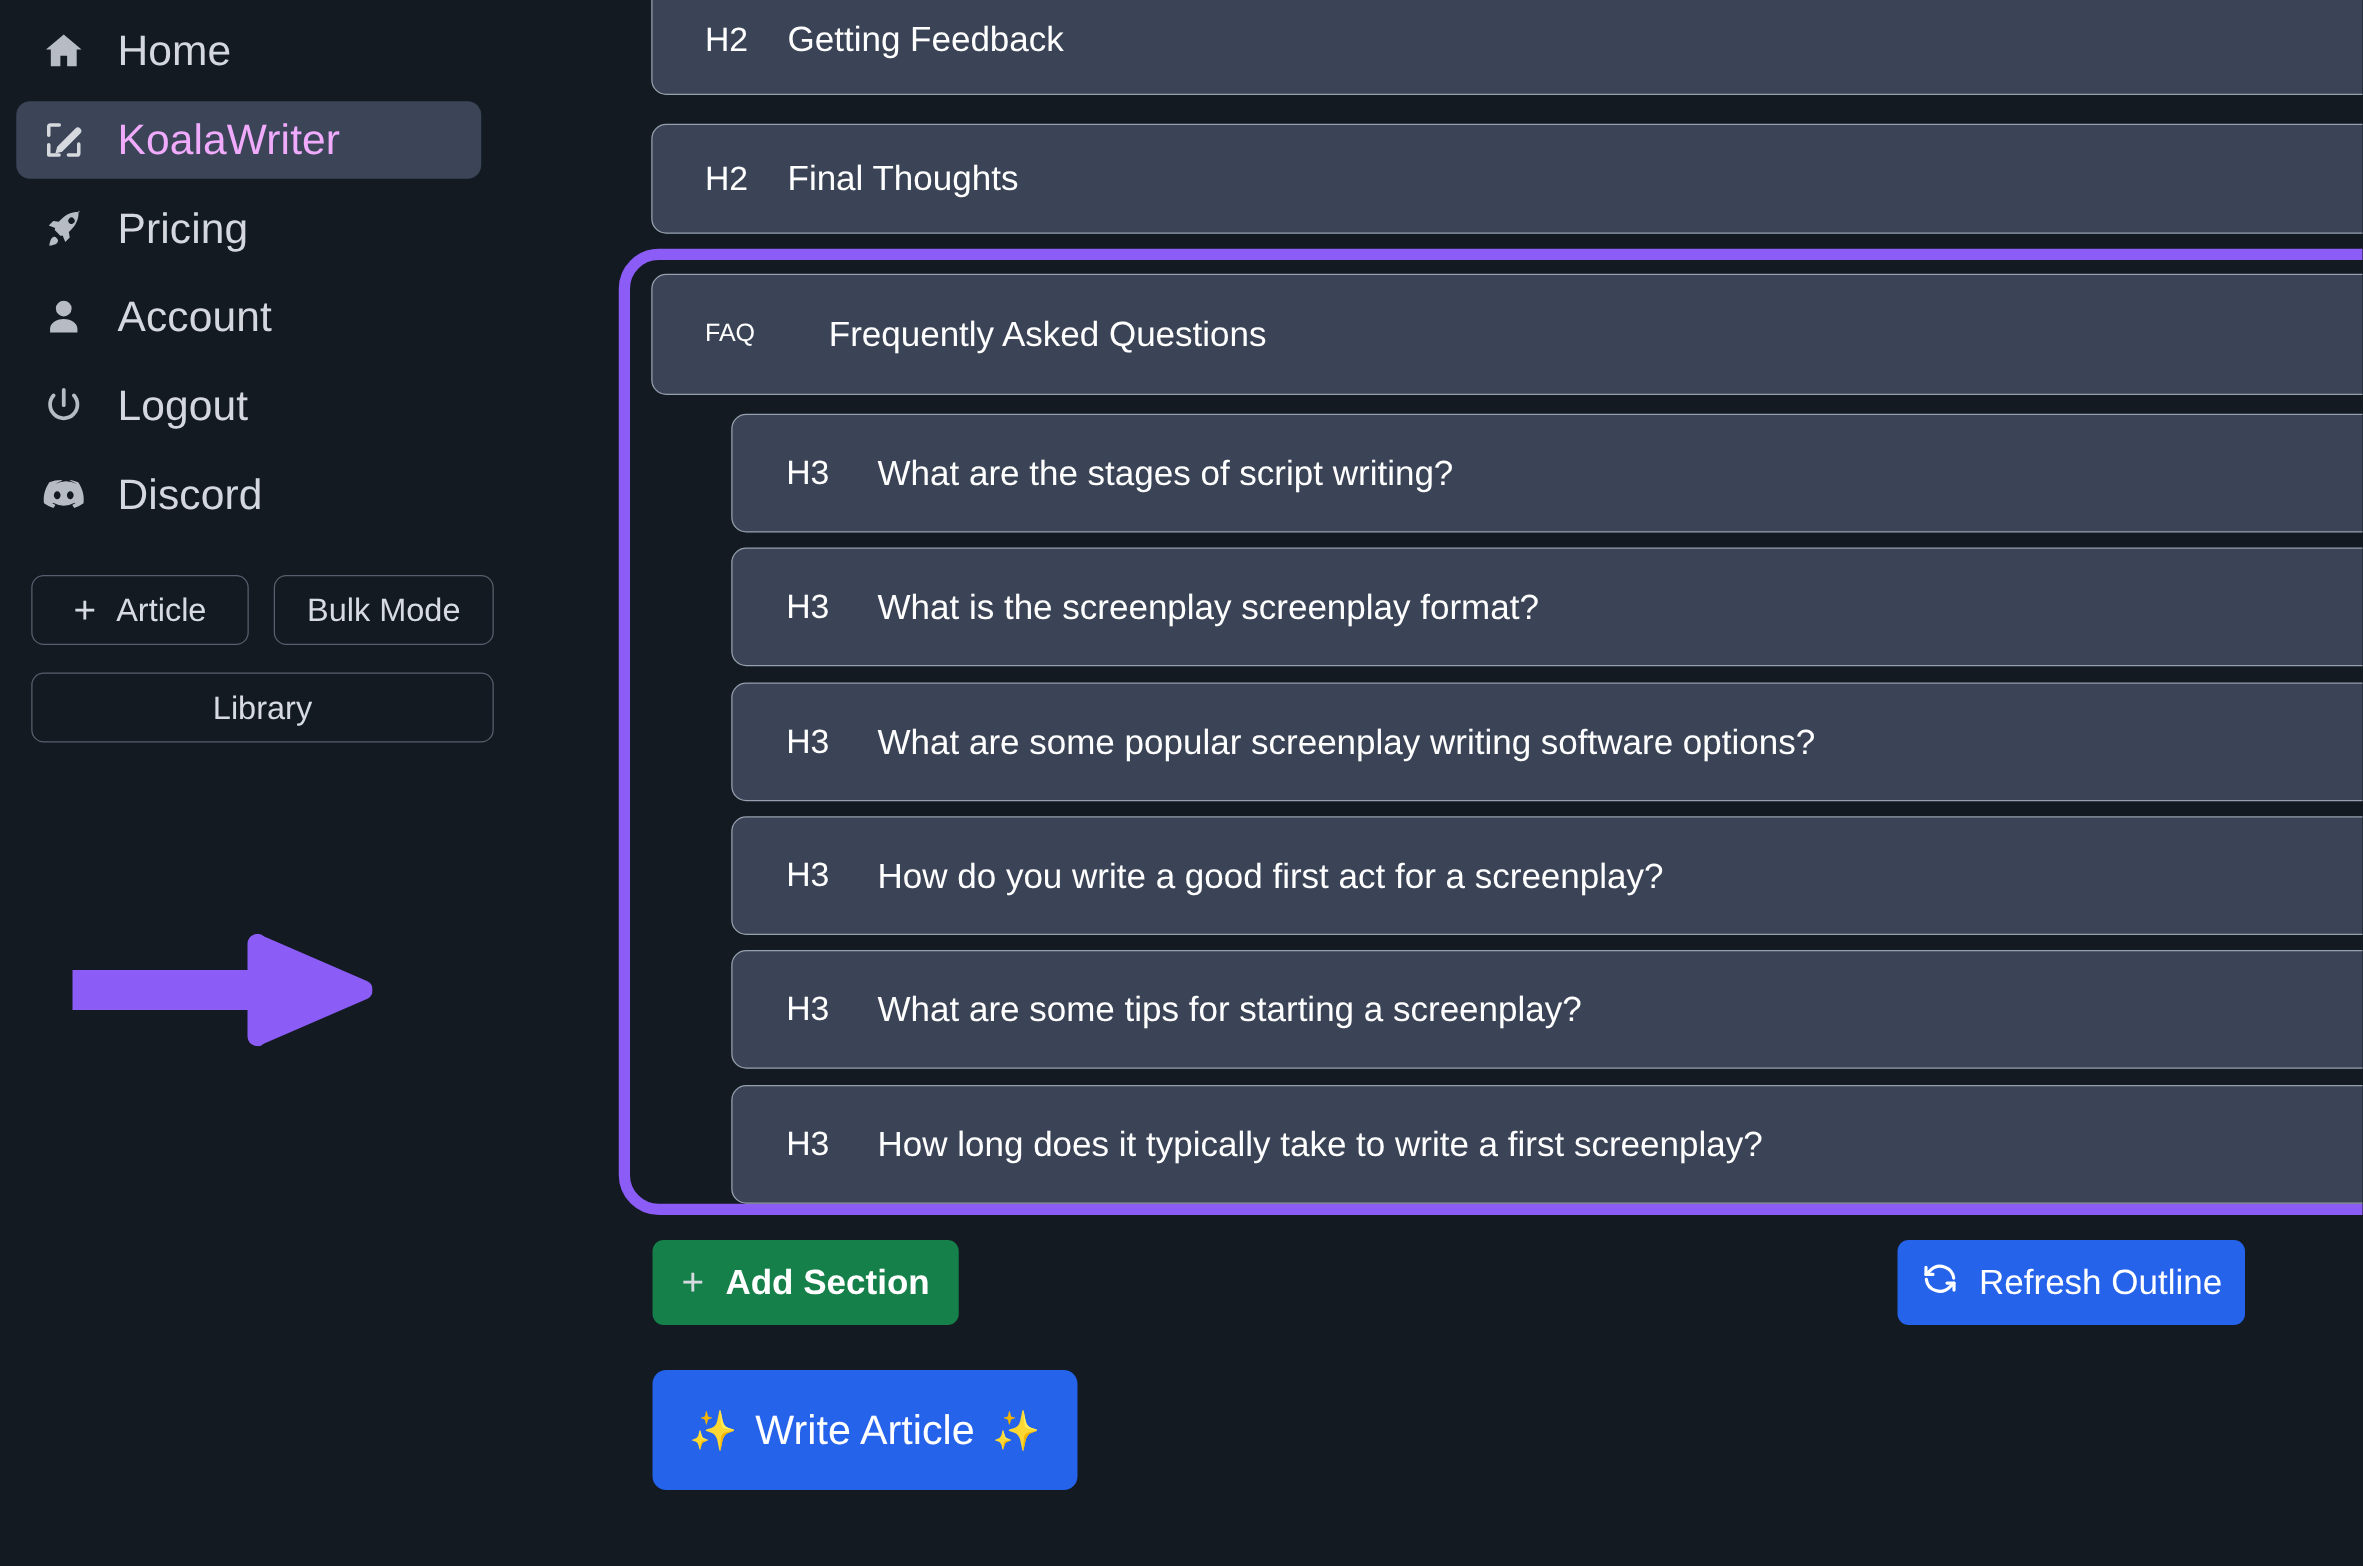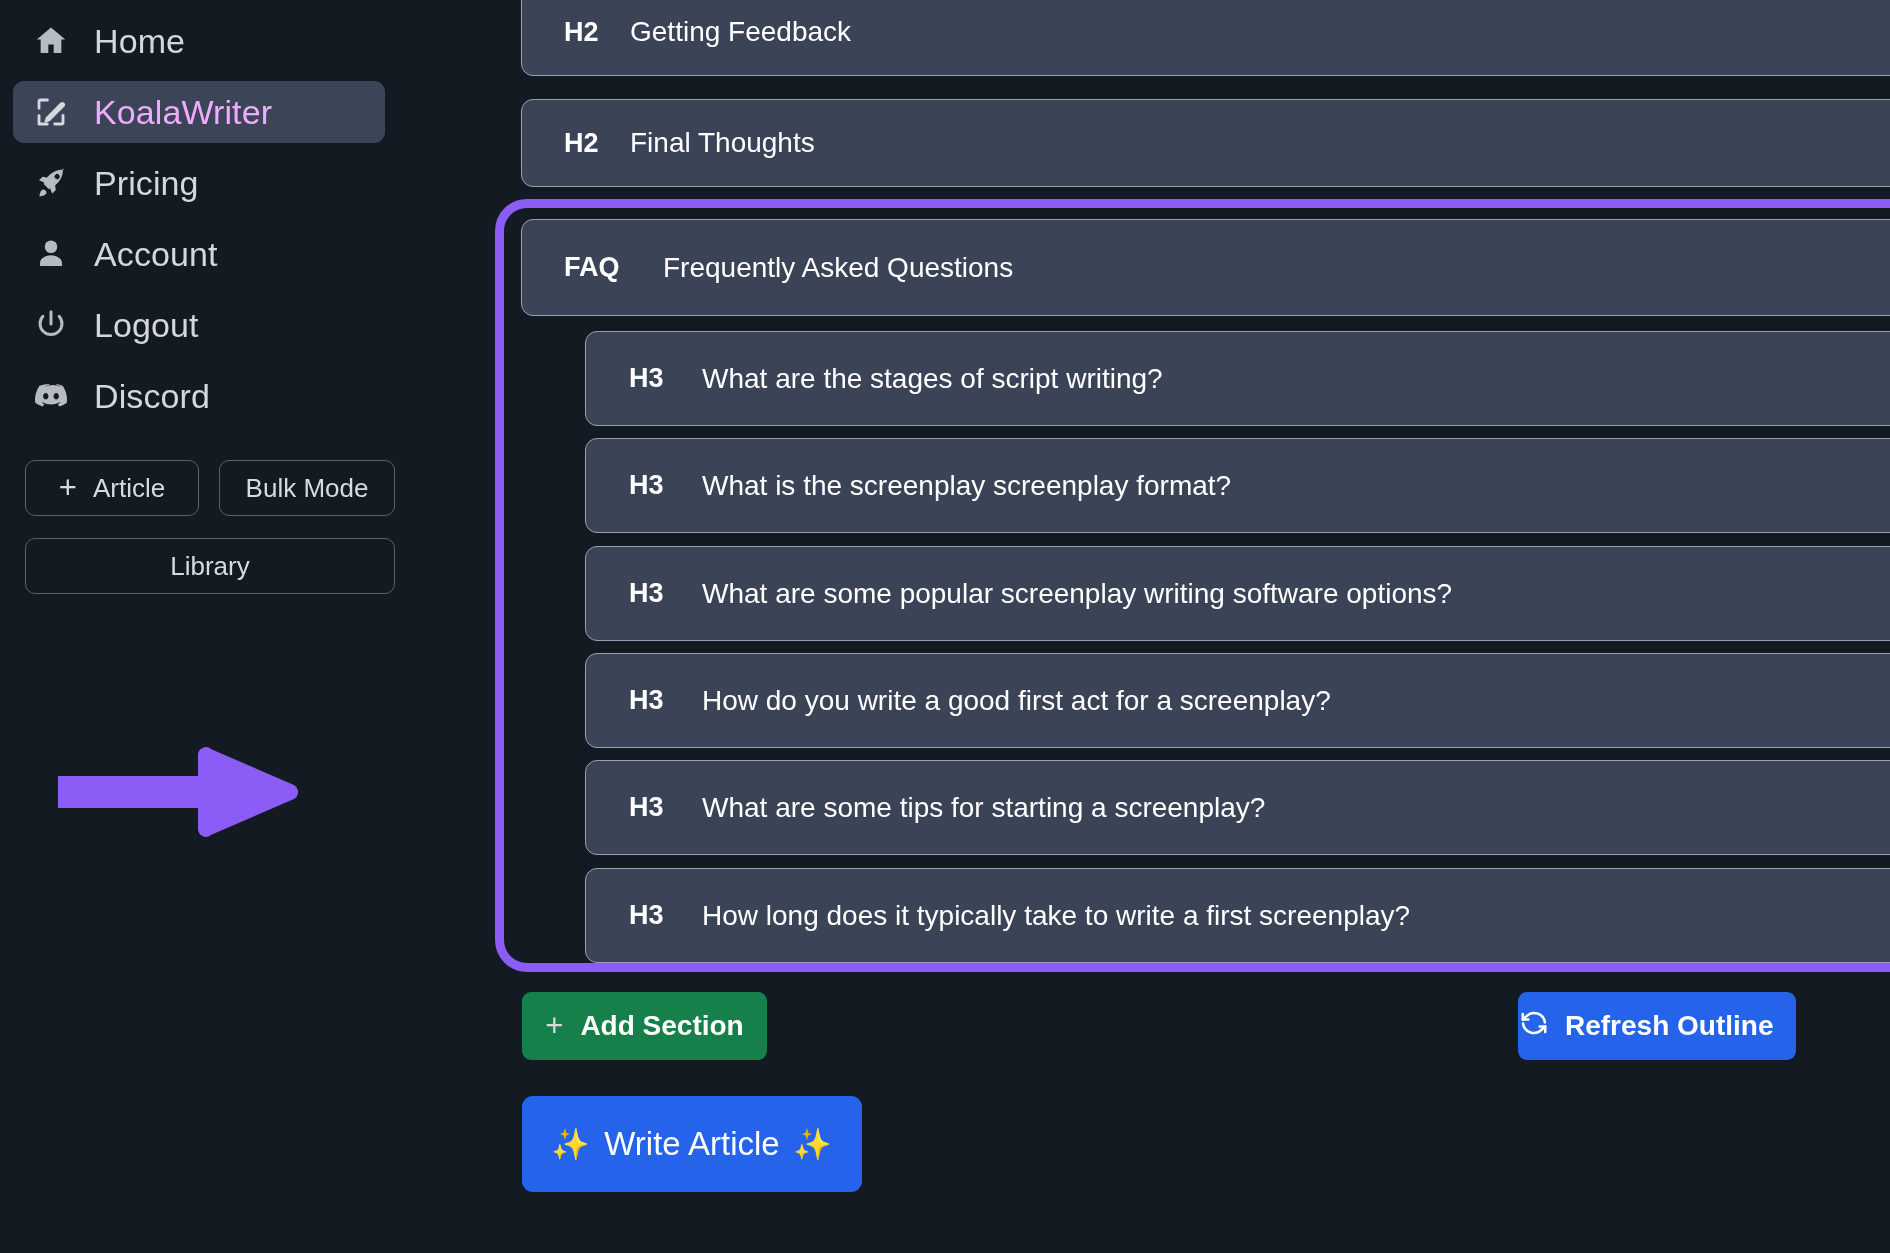--- a/index.html
+++ b/index.html
@@ -112,21 +112,21 @@
   .card {
     background: #3b4456;
     border: 1px solid #97a0ae;
     border-radius: 12px;
     display: flex;
     align-items: center;
     color: #ffffff;
   }
 
   .card .tag {
-    font-weight: bold;
+    font-weight: normal;
     font-size: 27px;
     color: #ffffff;
     flex: 0 0 auto;
   }
   .card .title {
     font-size: 28px;
     color: #ffffff;
     font-weight: 400;
   }
 
@@ -158,21 +158,21 @@
   }
 
   .faq-header {
     position: absolute;
     left: 123px;
     top: 219px;
     width: 1674px;
     height: 97px;
     padding-left: 42px;
   }
-  .faq-header .tag { width: 64px; font-size: 27px; }
+  .faq-header .tag { width: 64px; font-size: 20px; }
   .faq-header .title { margin-left: 35px; }
 
   .h3-card {
     position: absolute;
     left: 187px;
     width: 1610px;
     height: 95px;
     padding-left: 43px;
   }
   .h3-card .tag { width: 50px; }
@@ -204,24 +204,24 @@
     left: 1120px;
     top: 992px;
     width: 278px;
     height: 68px;
     background: #2563eb;
     border: none;
     border-radius: 9px;
     color: #ffffff;
     font-family: "Liberation Sans", sans-serif;
     font-size: 28px;
-    font-weight: bold;
-    display: flex;
-    align-items: center;
-    justify-content: flex-start;
+    font-weight: normal;
+    display: flex;
+    align-items: center;
+    justify-content: center;
     gap: 15px;
     cursor: pointer;
   }
 
   .write-article-btn {
     position: absolute;
     left: 124px;
     top: 1096px;
     width: 340px;
     height: 96px;

